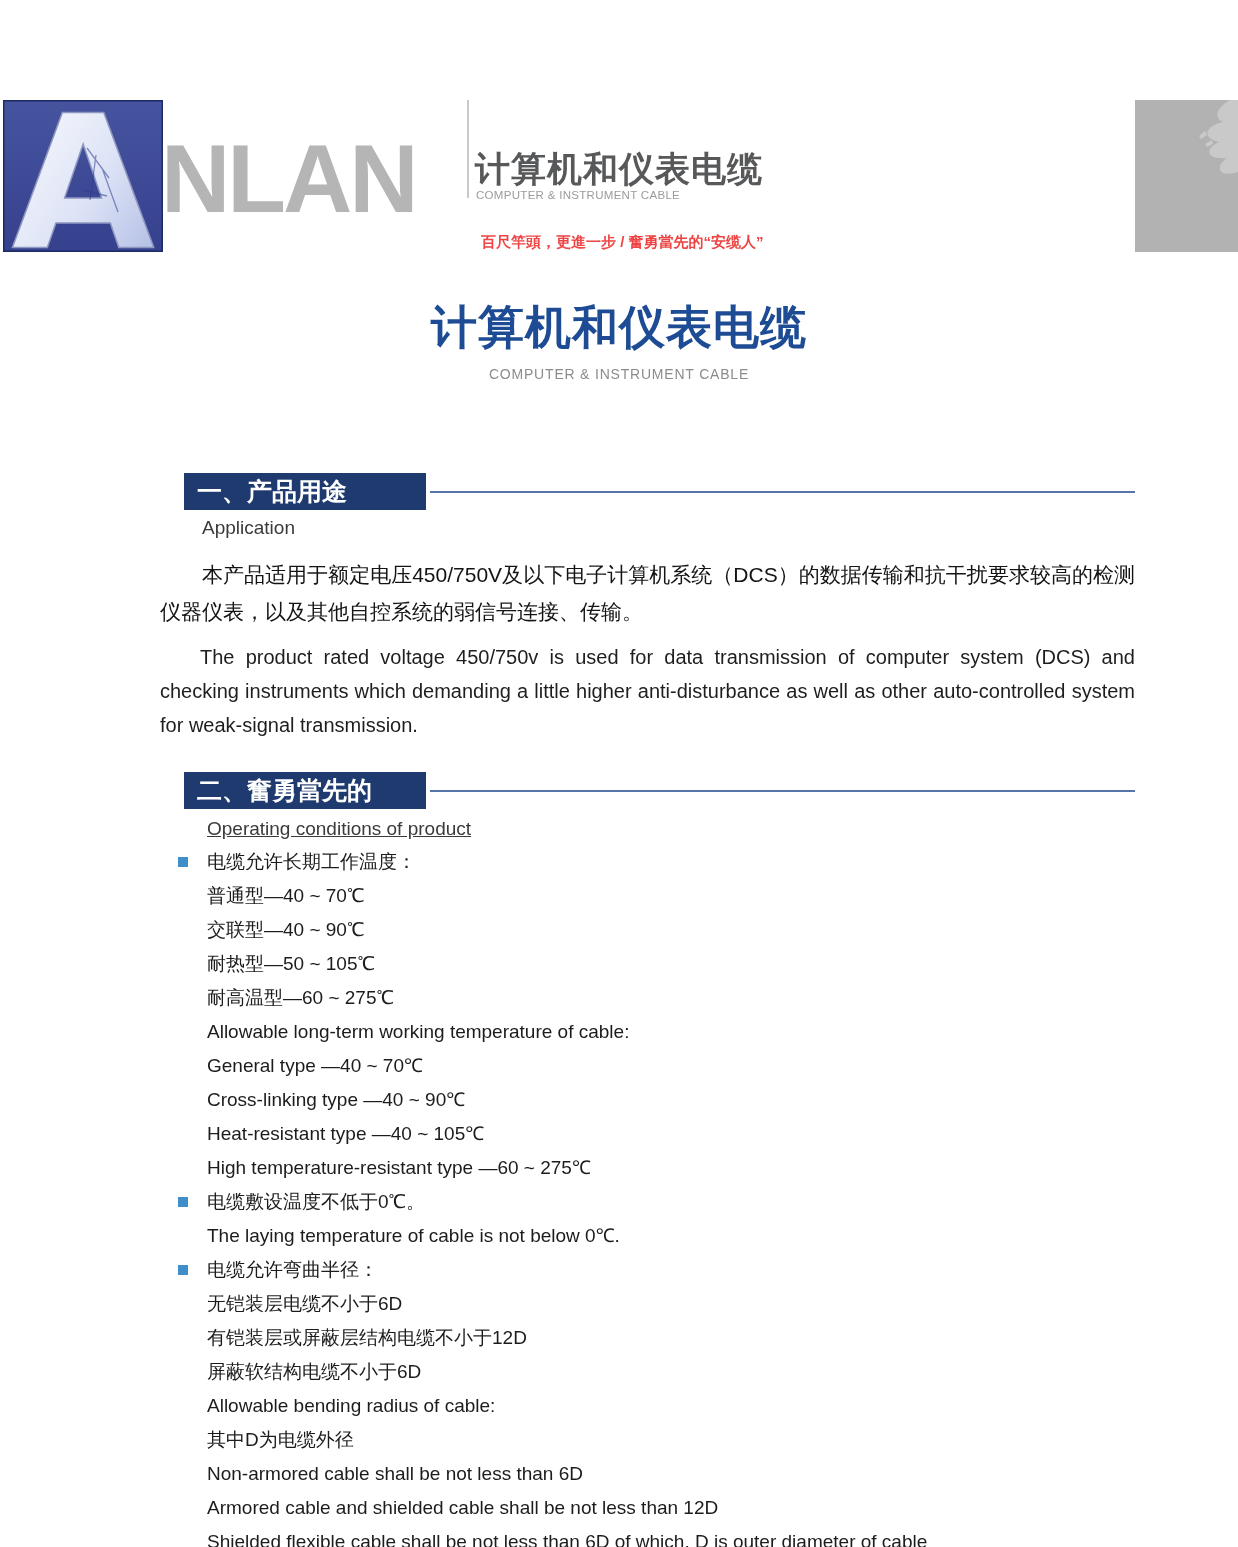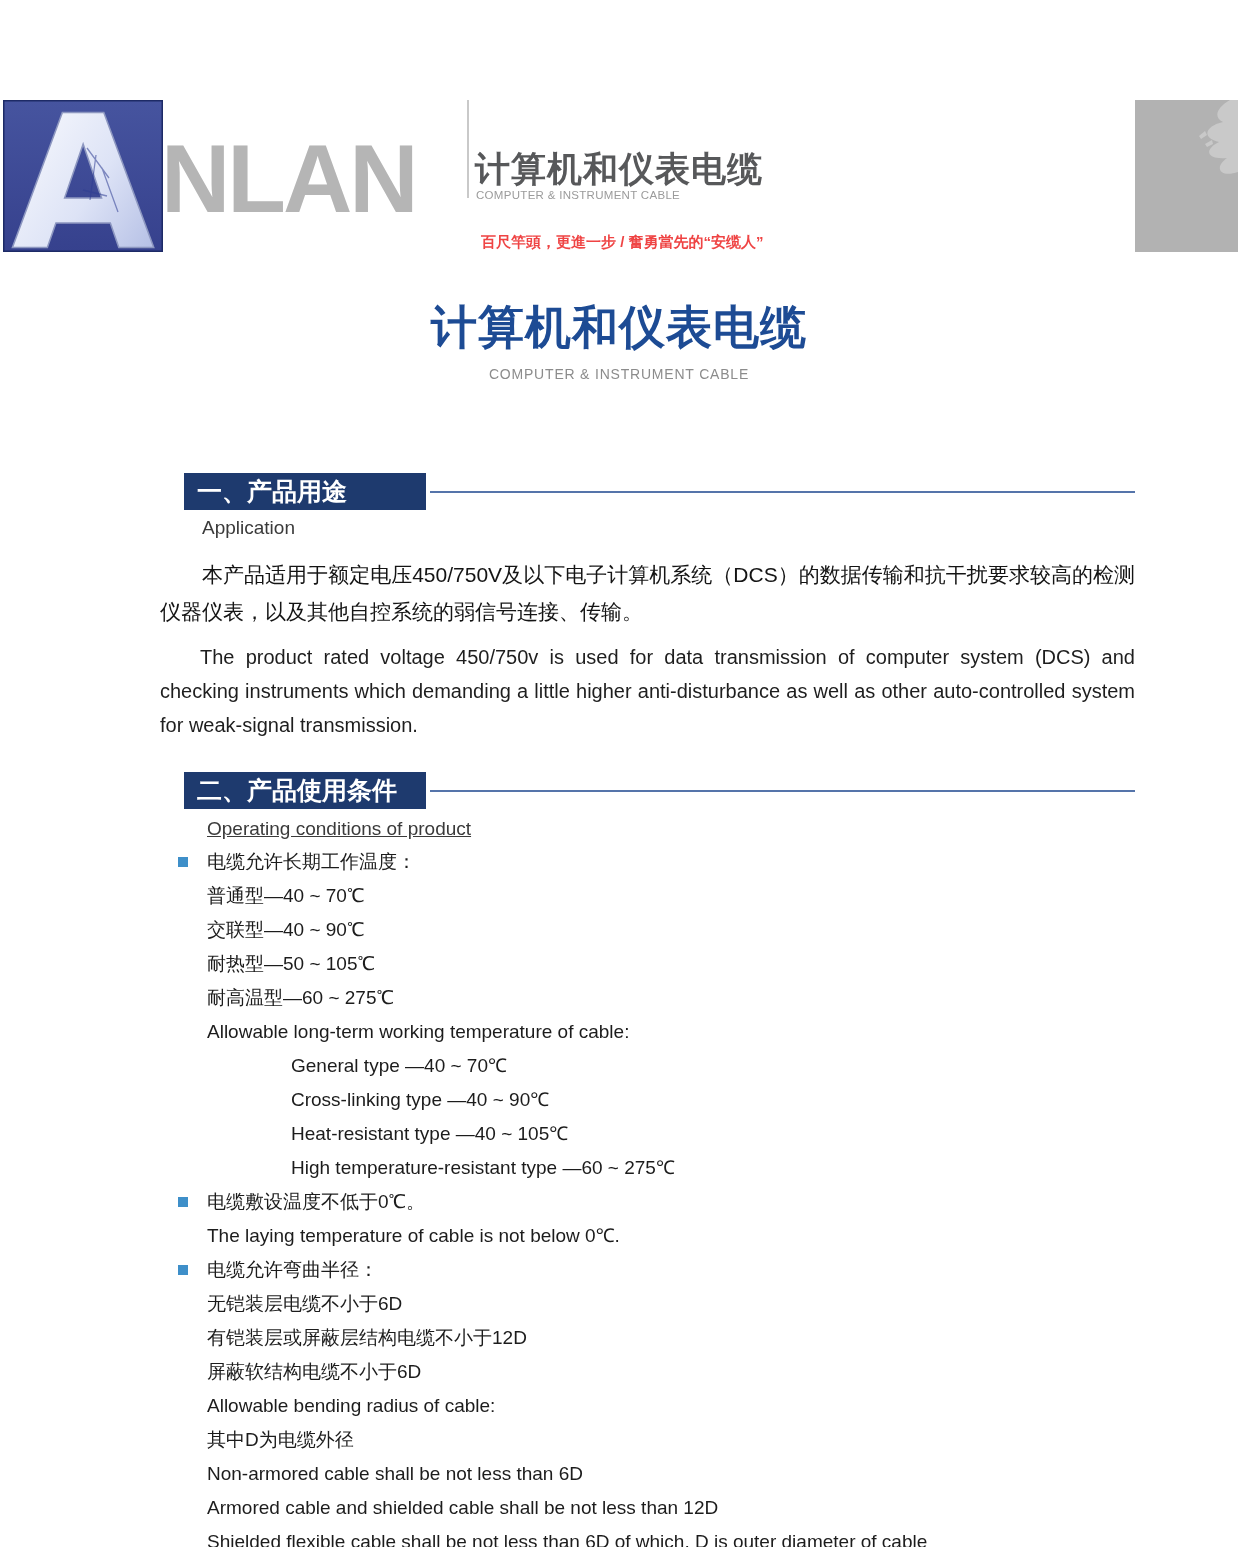--- a/index.html
+++ b/index.html
@@ -61,21 +61,21 @@
     text-align:justify; text-indent:2em;
   }
   .gap-before-sec2 { height:30px; }
 
   
   #cond-list { margin:12px 0 0 47px; }
   .cond-item { position:relative; margin-bottom:14px; font-size:19px; line-height:20px; color:#1c1c1c; }
   .cond-item .sq {
     position:absolute; left:-29px; top:5px; width:10px; height:10px; background:#3e8fc9;
   }
-  .cond-item.indent1 { margin-left:84px; }
+  .cond-item.indent1 { }
   .cond-item.indent2 { }
 </style>
 </head>
 <body>
 
 <div class="page">
 
   <div class="logo-block">
     <svg width="160" height="152" viewBox="0 0 160 152" xmlns="http://www.w3.org/2000/svg">
       <defs>
@@ -125,21 +125,21 @@
       <div class="sec-line"></div>
     </div>
     <div class="sec-sub">Application</div>
 
     <p class="para-cn">本产品适用于额定电压450/750V及以下电子计算机系统（DCS）的数据传输和抗干扰要求较高的检测仪器仪表，以及其他自控系统的弱信号连接、传输。</p>
     <p class="para-en">The product rated voltage 450/750v is used for data transmission of computer system (DCS) and checking instruments which demanding a little higher anti-disturbance as well as other auto-controlled system for weak-signal transmission.</p>
 
     <div class="gap-before-sec2"></div>
 
     <div class="section-header sec2">
-      <div class="sec-box">二、产品使用条件</div>
+      <div class="sec-box">二、奮勇當先的</div>
       <div class="sec-line"></div>
     </div>
     <div class="sec-sub sub2">Operating conditions of product</div>
 
     <div id="cond-list">
         <div class="cond-item bullet"><span class="sq"></span><span>电缆允许长期工作温度：</span></div>
         <div class="cond-item line"><span>普通型—40 ~ 70℃</span></div>
         <div class="cond-item line"><span>交联型—40 ~ 90℃</span></div>
         <div class="cond-item line"><span>耐热型—50 ~ 105℃</span></div>
         <div class="cond-item line"><span>耐高温型—60 ~ 275℃</span></div>

